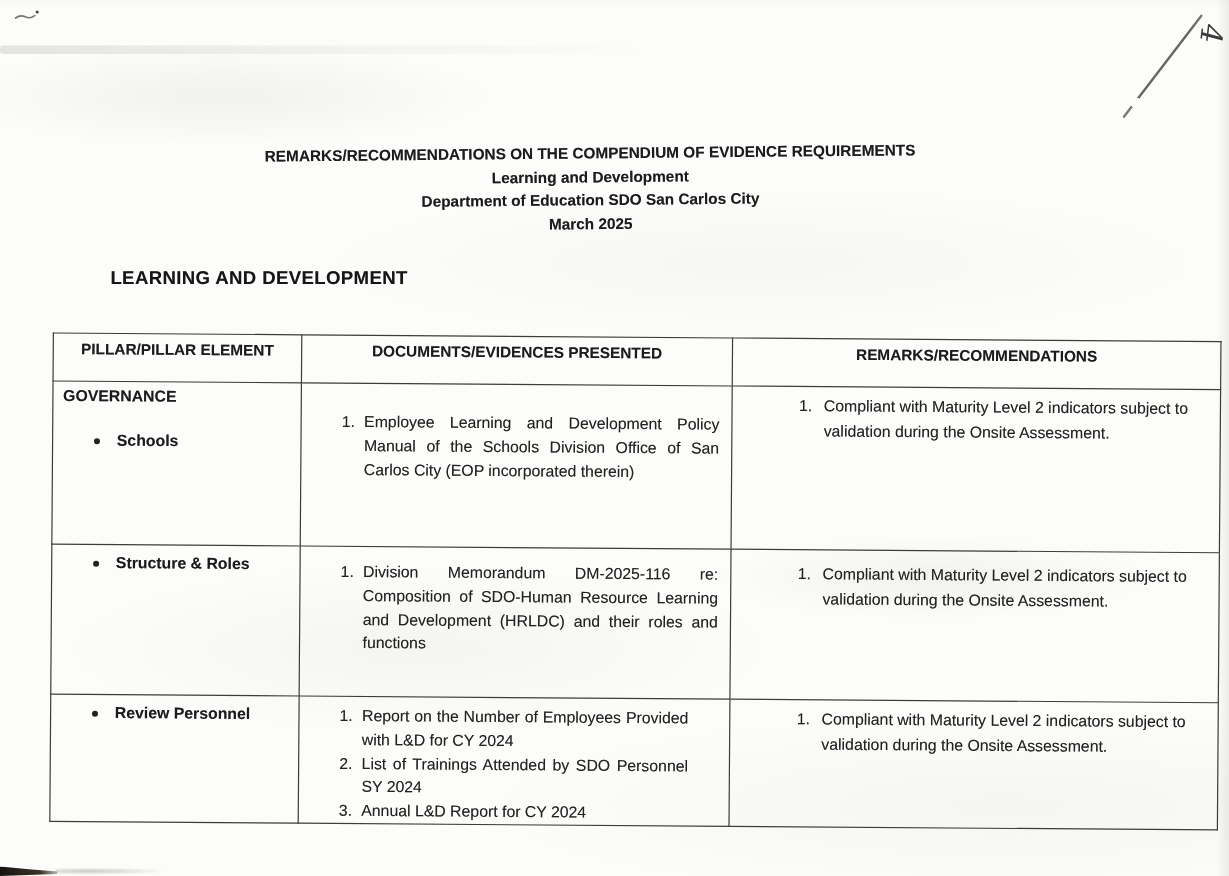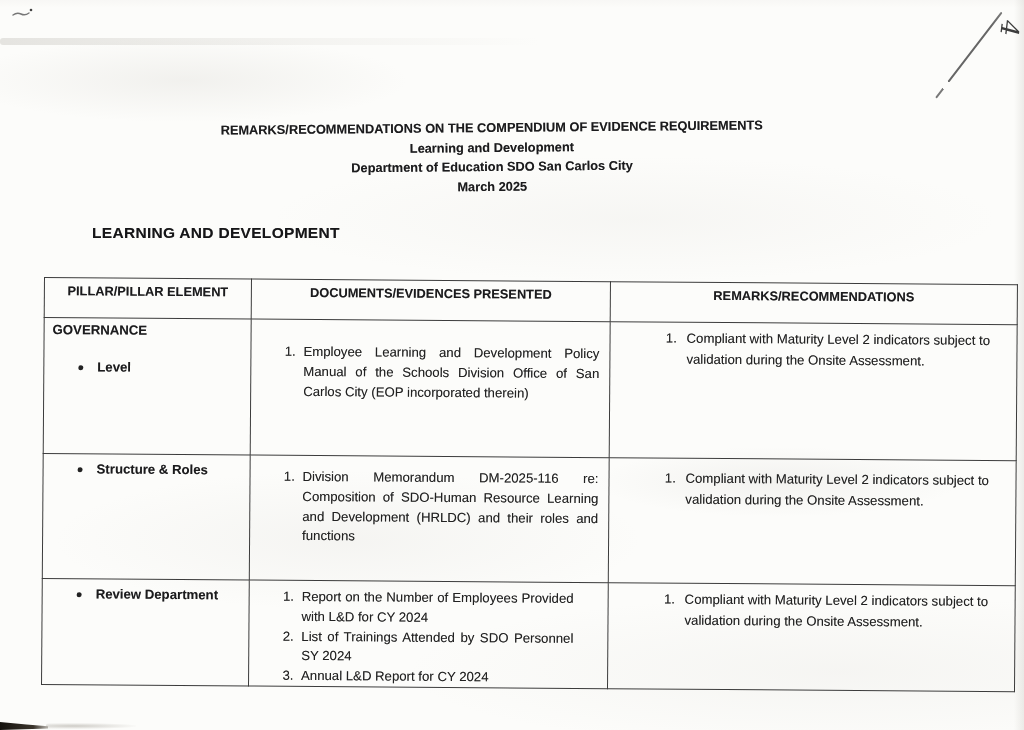--- a/index.html
+++ b/index.html
@@ -161,21 +161,21 @@
           <th>DOCUMENTS/EVIDENCES PRESENTED</th>
           <th>REMARKS/RECOMMENDATIONS</th>
         </tr>
       </thead>
       <tbody>
         <tr class="r1">
           <td class="cell pillar">
             <div class="pillar-group">GOVERNANCE</div>
             <div class="bullet-item">
               <span class="bullet-dot"></span>
-              <span>Level</span>
+              <span>Schools</span>
             </div>
           </td>
           <td class="cell docs">
             <ol>
               <li>Employee Learning and Development Policy Manual of the Schools Division Office of San Carlos City (EOP incorporated therein)</li>
             </ol>
           </td>
           <td class="cell remarks">
             <ol>
               <li>Compliant with Maturity Level 2 indicators subject to validation during the Onsite Assessment.</li>
@@ -197,21 +197,21 @@
           <td class="cell remarks">
             <ol>
               <li>Compliant with Maturity Level 2 indicators subject to validation during the Onsite Assessment.</li>
             </ol>
           </td>
         </tr>
         <tr class="r3">
           <td class="cell pillar">
             <div class="bullet-item">
               <span class="bullet-dot"></span>
-              <span>Review Department</span>
+              <span>Review Personnel</span>
             </div>
           </td>
           <td class="cell docs">
             <ol>
               <li>Report on the Number of Employees Provided with L&amp;D for CY 2024</li>
               <li>List of Trainings Attended by SDO Personnel SY 2024</li>
               <li>Annual L&amp;D Report for CY 2024</li>
             </ol>
           </td>
           <td class="cell remarks">

